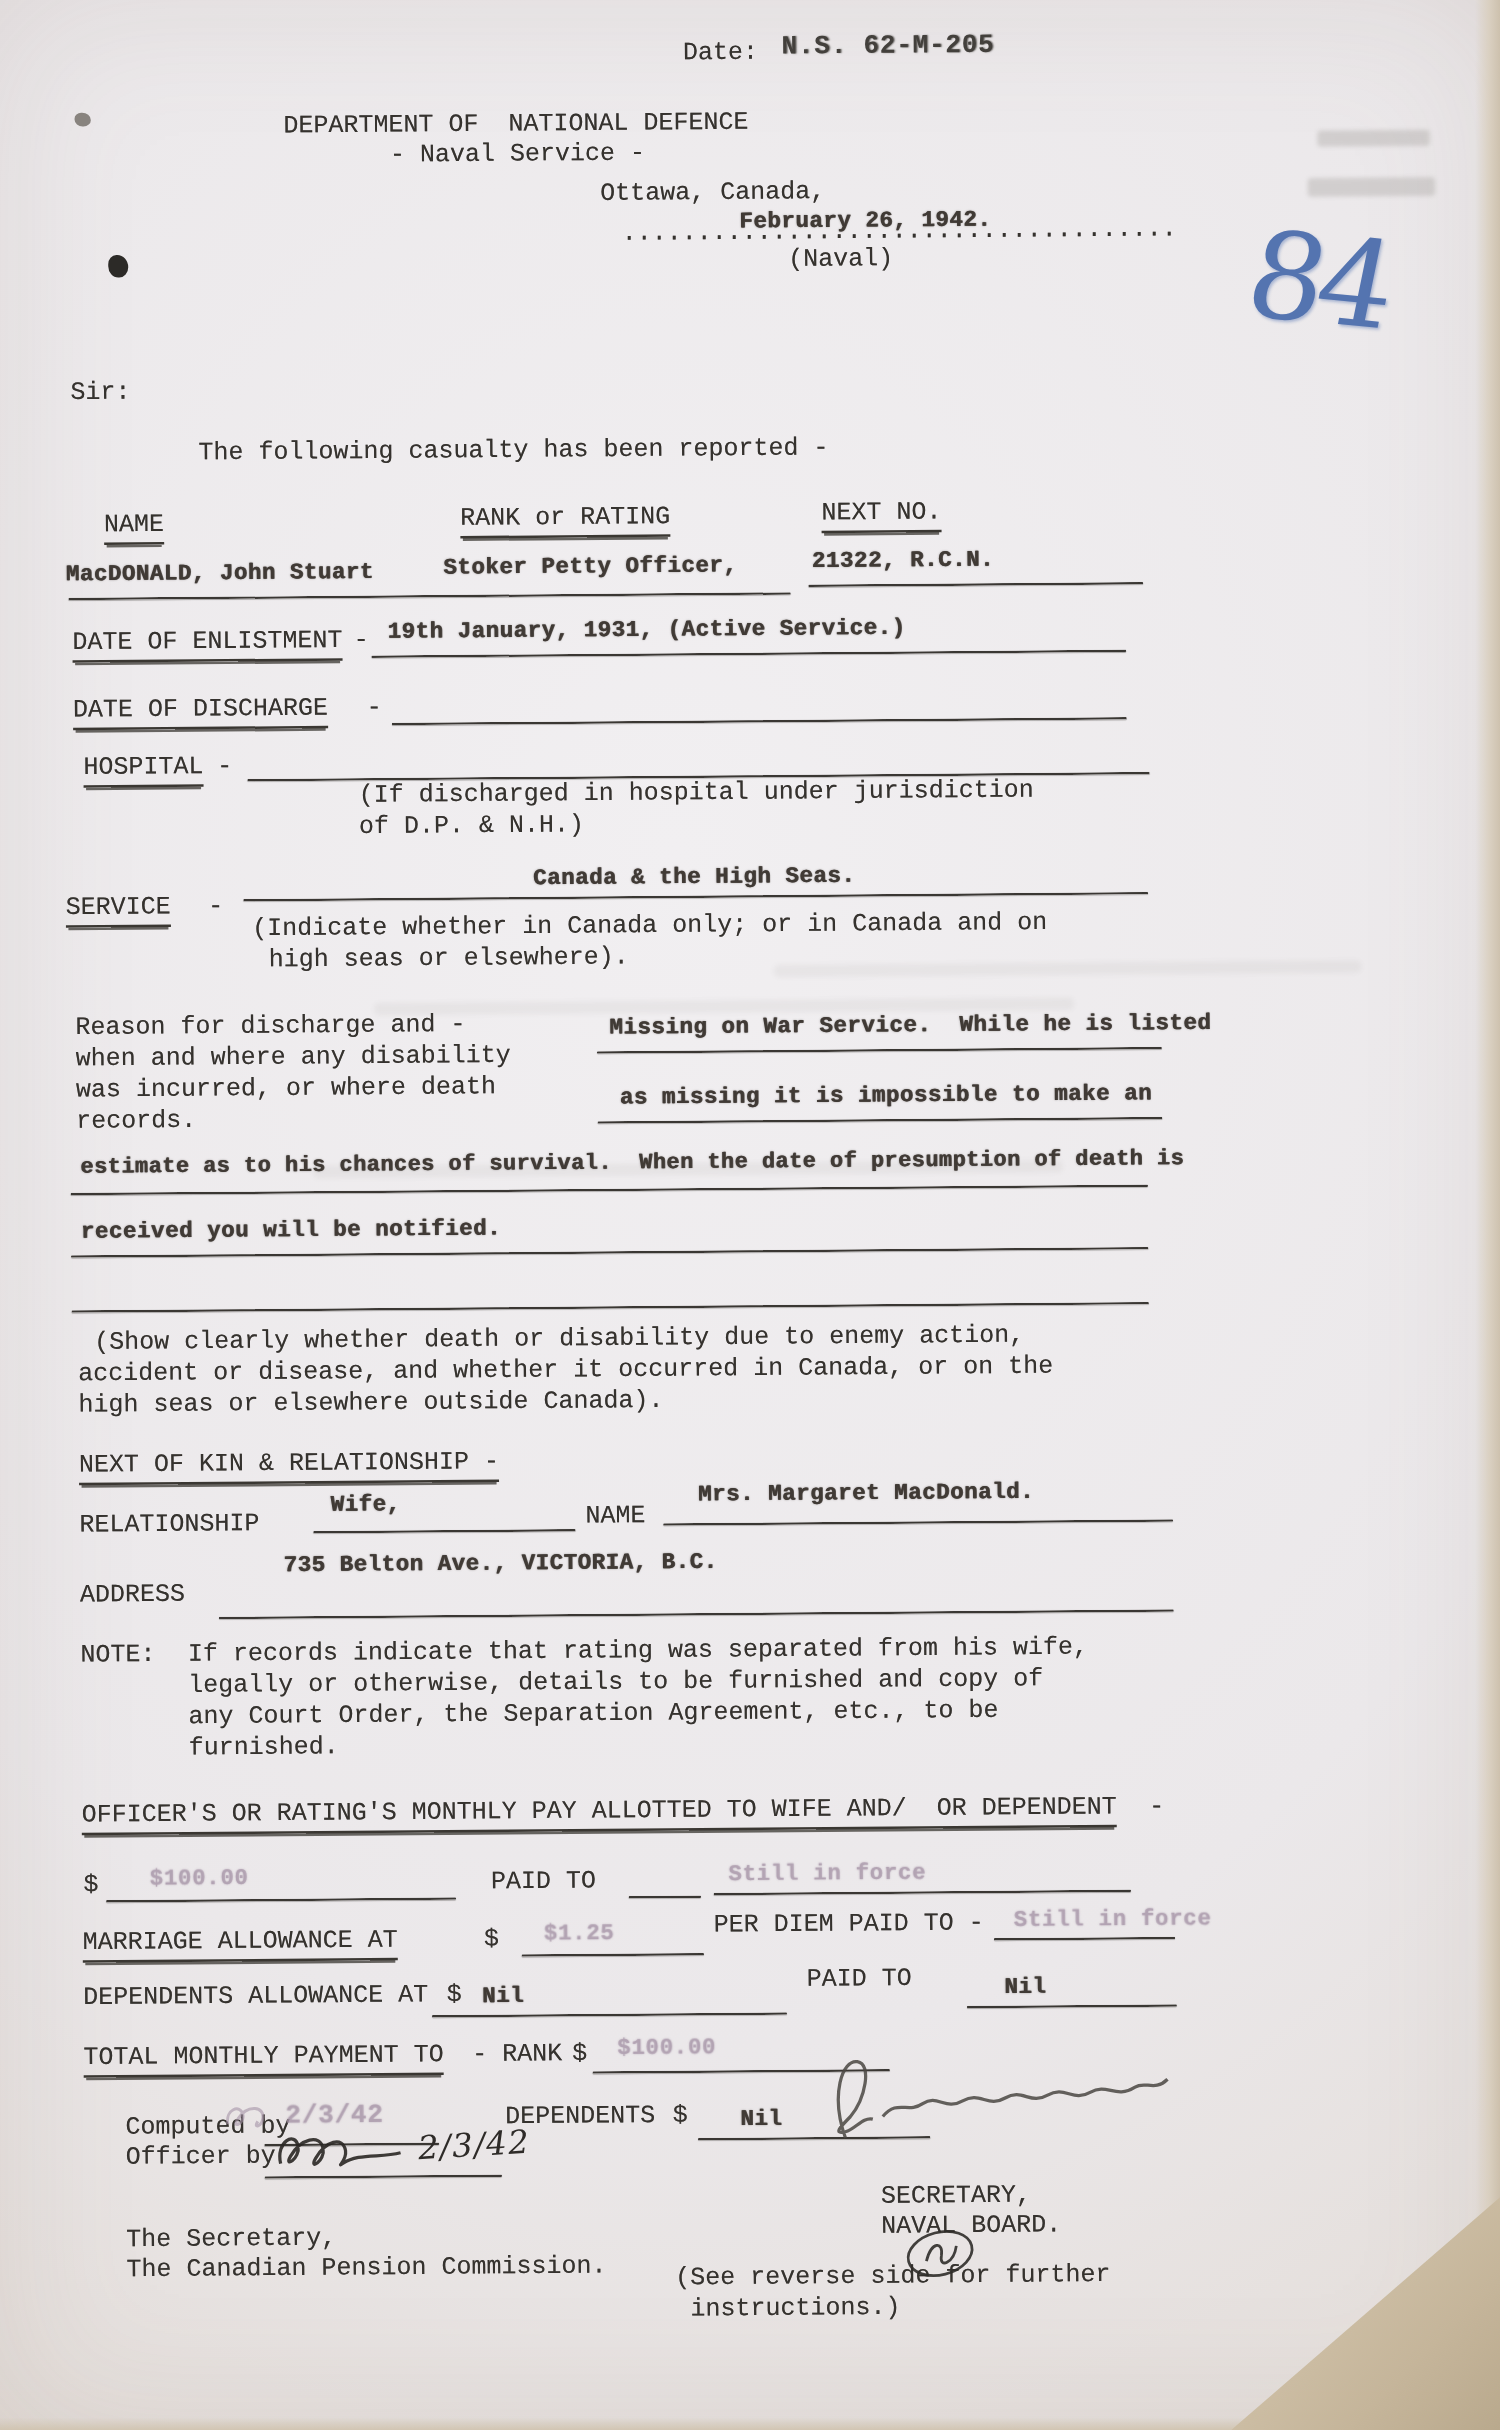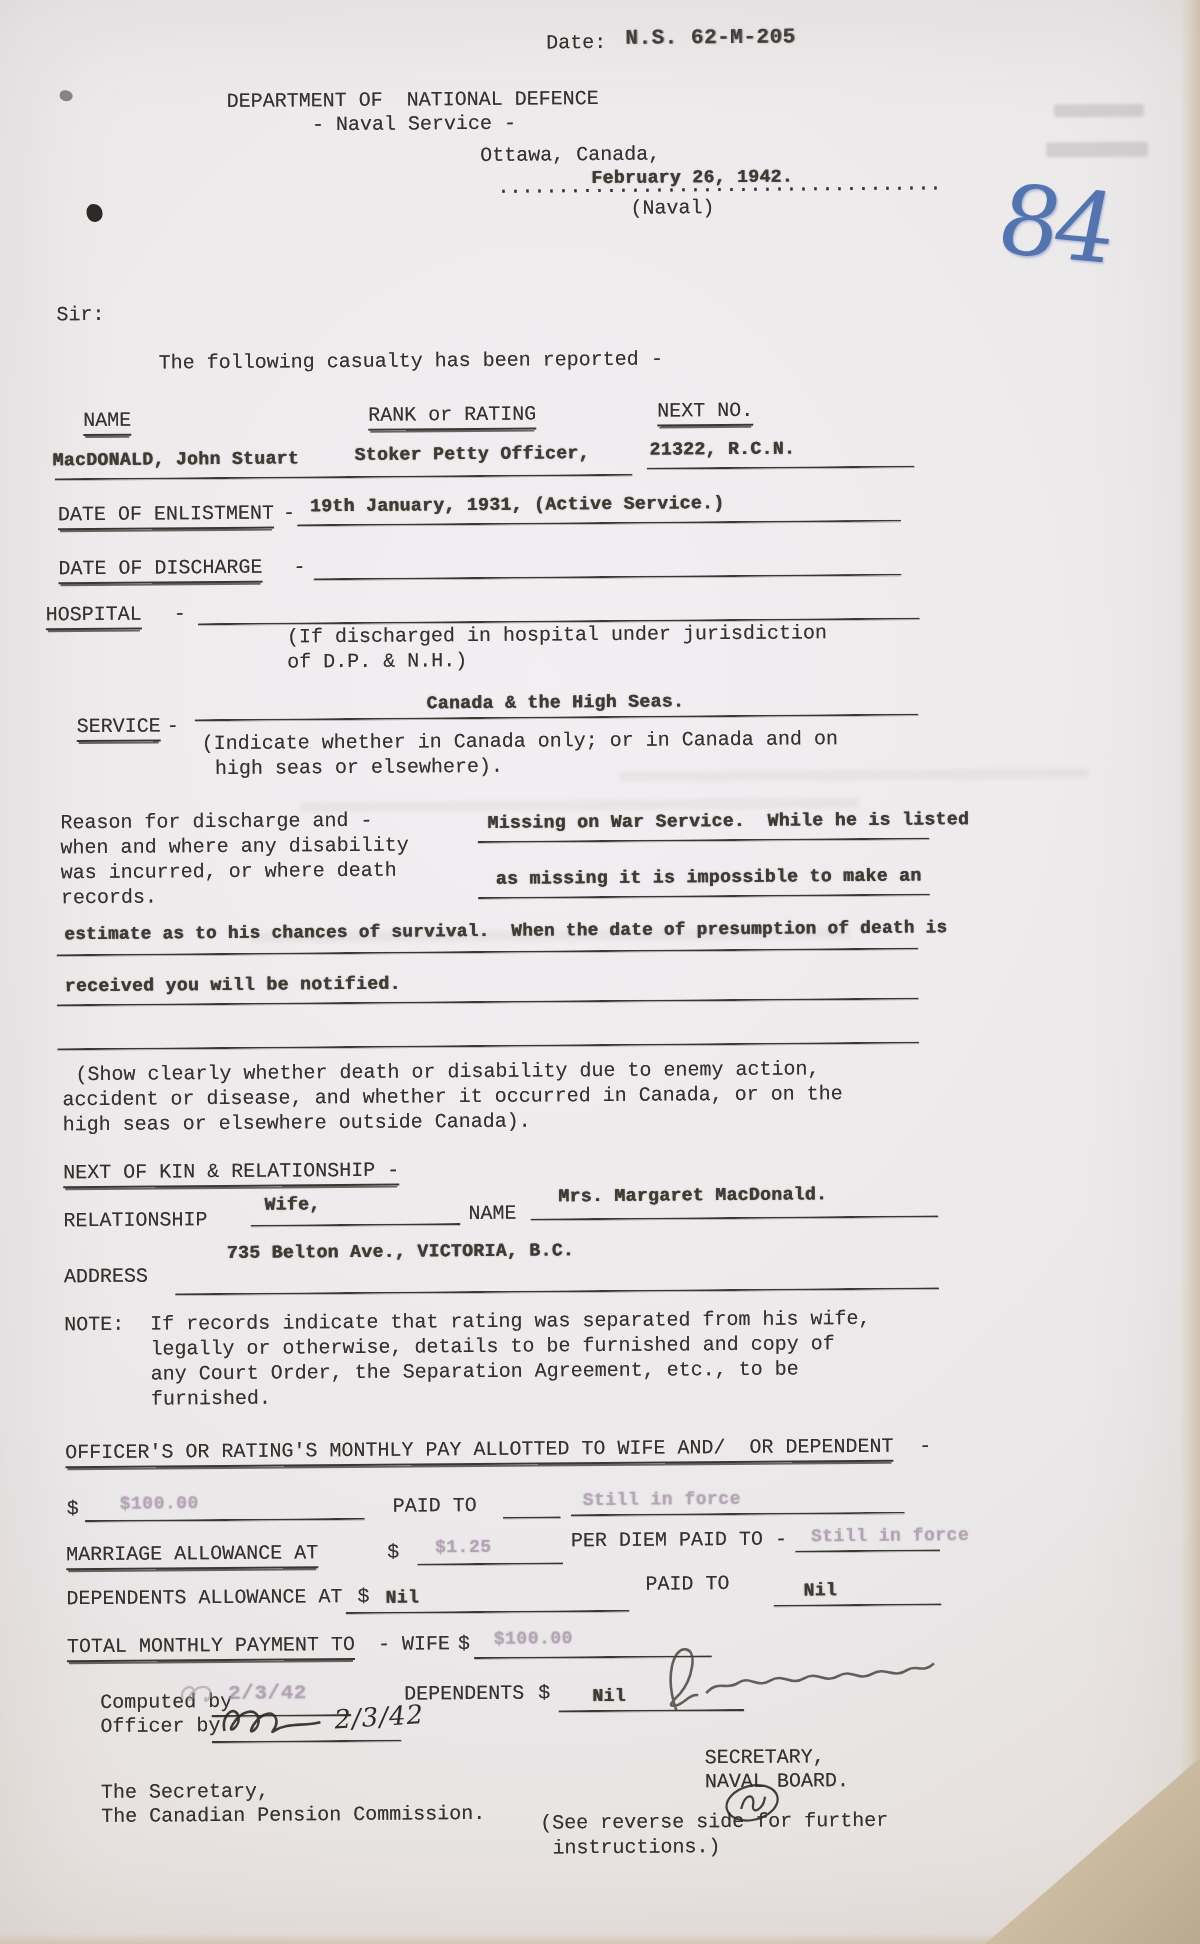--- a/index.html
+++ b/index.html
@@ -73,28 +73,28 @@
 
     <div class="t" style="left:61px;top:498px"><span class="ul">DATE OF ENLISTMENT</span></div>
     <div class="t" style="left:286px;top:498px">-</div>
     <div class="t fill" style="left:313px;top:492px">19th January, 1931, (Active Service.)</div>
     <div class="rule" style="left:300px;top:522px;width:604px"></div>
 
     <div class="t" style="left:61px;top:552px"><span class="ul">DATE OF DISCHARGE</span></div>
     <div class="t" style="left:296px;top:552px">-</div>
     <div class="rule" style="left:316px;top:576px;width:588px"></div>
 
-    <div class="t" style="left:48px;top:598px"><span class="ul">HOSPITAL</span></div>
+    <div class="t" style="left:69px;top:598px"><span class="ul">HOSPITAL</span></div>
     <div class="t" style="left:176px;top:598px">-</div>
     <div class="rule" style="left:200px;top:620px;width:722px"></div>
     <div class="t" style="left:289px;top:622px">(If discharged in hospital under jurisdiction</div>
     <div class="t" style="left:289px;top:647px">of D.P. &amp; N.H.)</div>
 
     <div class="t fill" style="left:428px;top:690px">Canada &amp; the High Seas.</div>
-    <div class="t" style="left:78px;top:710px"><span class="ul">SERVICE</span></div>
+    <div class="t" style="left:54px;top:710px"><span class="ul">SERVICE</span></div>
     <div class="t" style="left:168px;top:710px">-</div>
     <div class="rule" style="left:196px;top:716px;width:724px"></div>
     <div class="t" style="left:203px;top:728px">(Indicate whether in Canada only; or in Canada and on</div>
     <div class="t" style="left:216px;top:753px">high seas or elsewhere).</div>
 
     <div class="t" style="left:61px;top:806px">Reason for discharge and -</div>
     <div class="t" style="left:61px;top:831px">when and where any disability</div>
     <div class="t" style="left:61px;top:856px">was incurred, or where death</div>
     <div class="t" style="left:61px;top:881px">records.</div>
     <div class="t fill" style="left:488px;top:810px">Missing on War Service.  While he is listed</div>
@@ -149,21 +149,21 @@
 
     <div class="t" style="left:61px;top:1582px">DEPENDENTS ALLOWANCE AT</div>
     <div class="t" style="left:352px;top:1582px">$</div>
     <div class="t fill" style="left:380px;top:1584px">Nil</div>
     <div class="rule" style="left:340px;top:1610px;width:284px"></div>
     <div class="t" style="left:640px;top:1572px">PAID TO</div>
     <div class="t fill" style="left:798px;top:1580px">Nil</div>
     <div class="rule" style="left:768px;top:1606px;width:168px"></div>
 
     <div class="t" style="left:61px;top:1630px"><span class="ul">TOTAL MONTHLY PAYMENT TO</span></div>
-    <div class="t" style="left:372px;top:1630px">- WIFE</div>
+    <div class="t" style="left:372px;top:1630px">- RANK</div>
     <div class="t" style="left:452px;top:1630px">$</div>
     <div class="t faint" style="left:488px;top:1626px">$100.00</div>
     <div class="rule" style="left:468px;top:1656px;width:238px"></div>
 
     <div class="t" style="left:94px;top:1686px">Computed by</div>
     <svg class="svgwrap" style="left:170px;top:1676px" width="48" height="26" viewBox="0 0 48 26">
       <path d="M6,20 C4,8 16,4 18,12 C20,20 8,24 14,16 C22,4 36,6 34,16 C33,22 26,24 30,18" stroke="#a593a6" stroke-width="2.4" fill="none" opacity=".6"></path>
     </svg>
     <div class="t faint" style="left:222px;top:1678px;font-size:21px">2/3/42</div>
     <div class="rule" style="left:205px;top:1712px;width:140px"></div>

